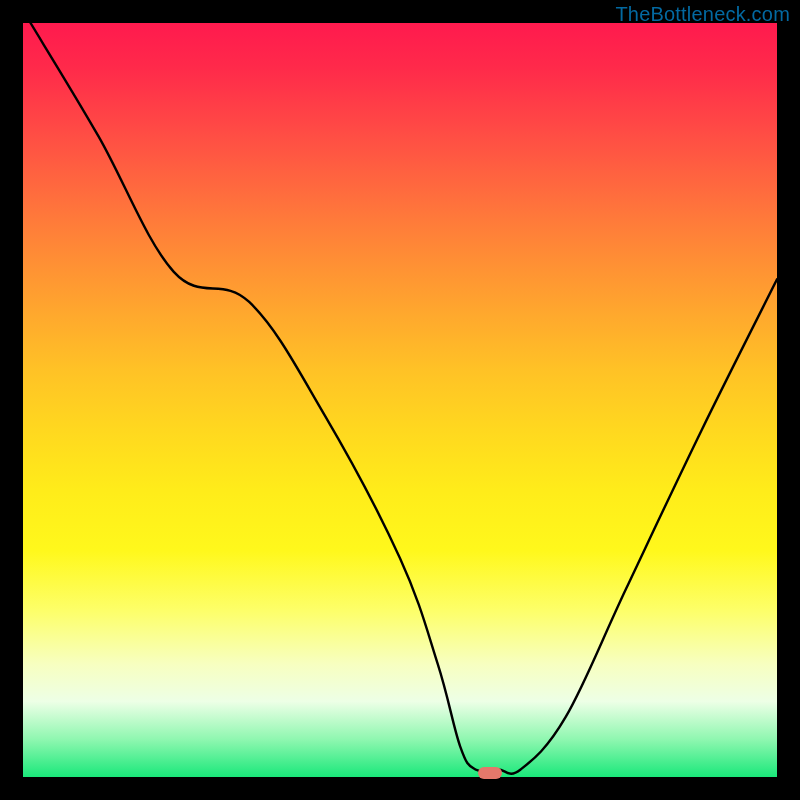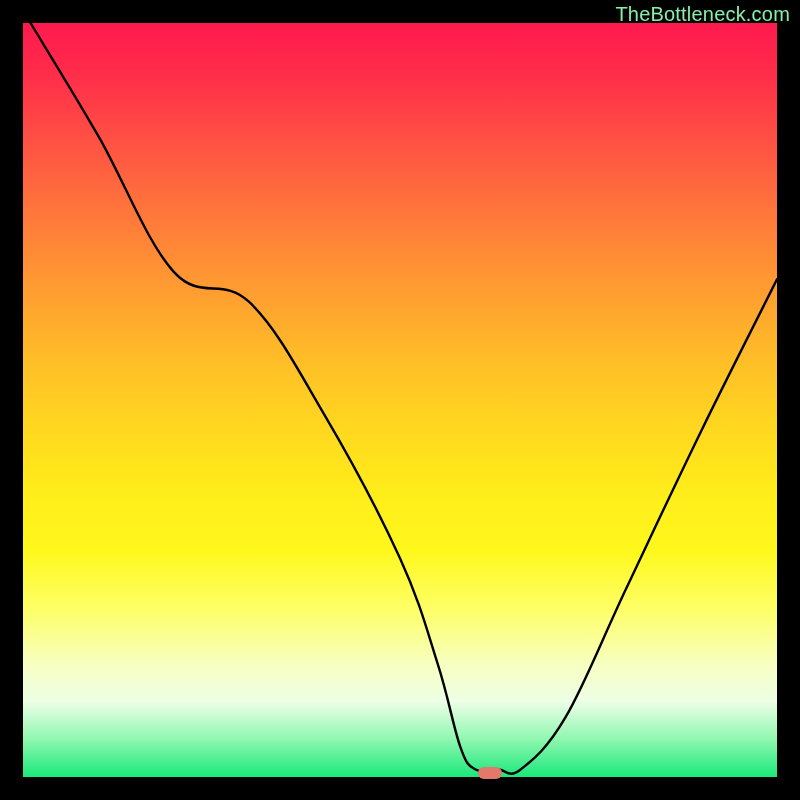--- a/index.html
+++ b/index.html
@@ -39,21 +39,21 @@
       #f7ffc0 85%,
       #edffe6 90%,
       #8ff7b0 95%,
       #1ae87a 100%
     );
   }
   .watermark {
     position: absolute;
     top: 3px;
     right: 10px;
-    color: #86efac;
+    color: #0369a1;
     font-size: 20px;
     font-weight: 500;
     letter-spacing: 0.2px;
     user-select: none;
   }
   svg.curve {
     position: absolute;
     left: 0;
     top: 0;
     width: 754px;

